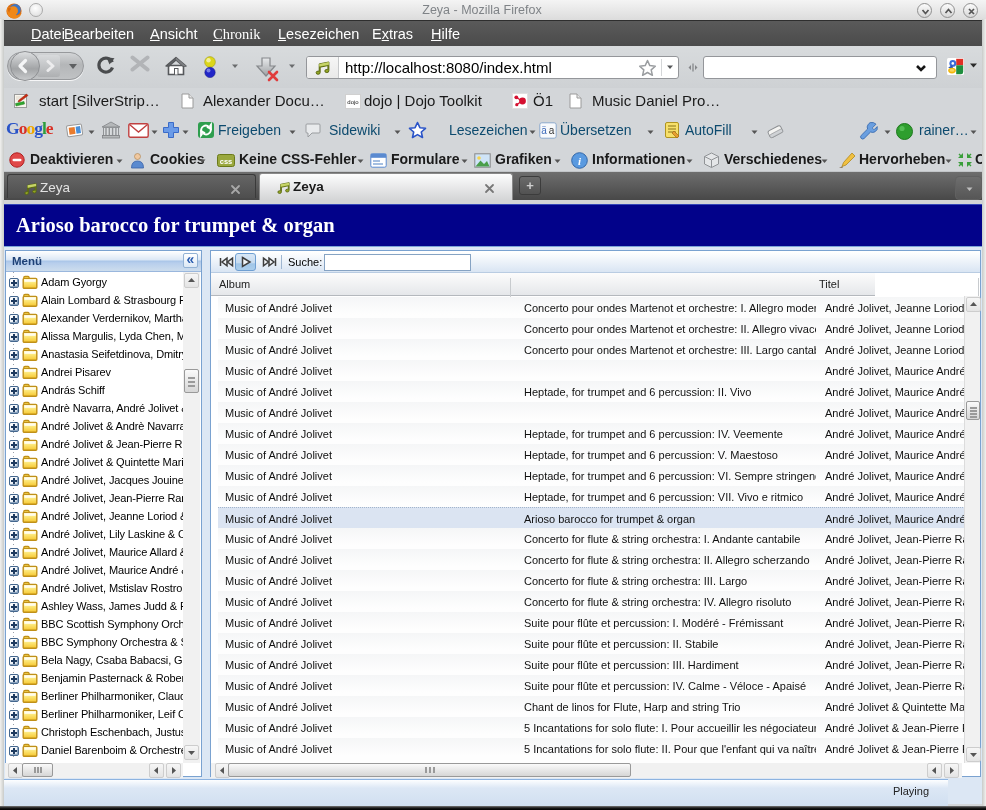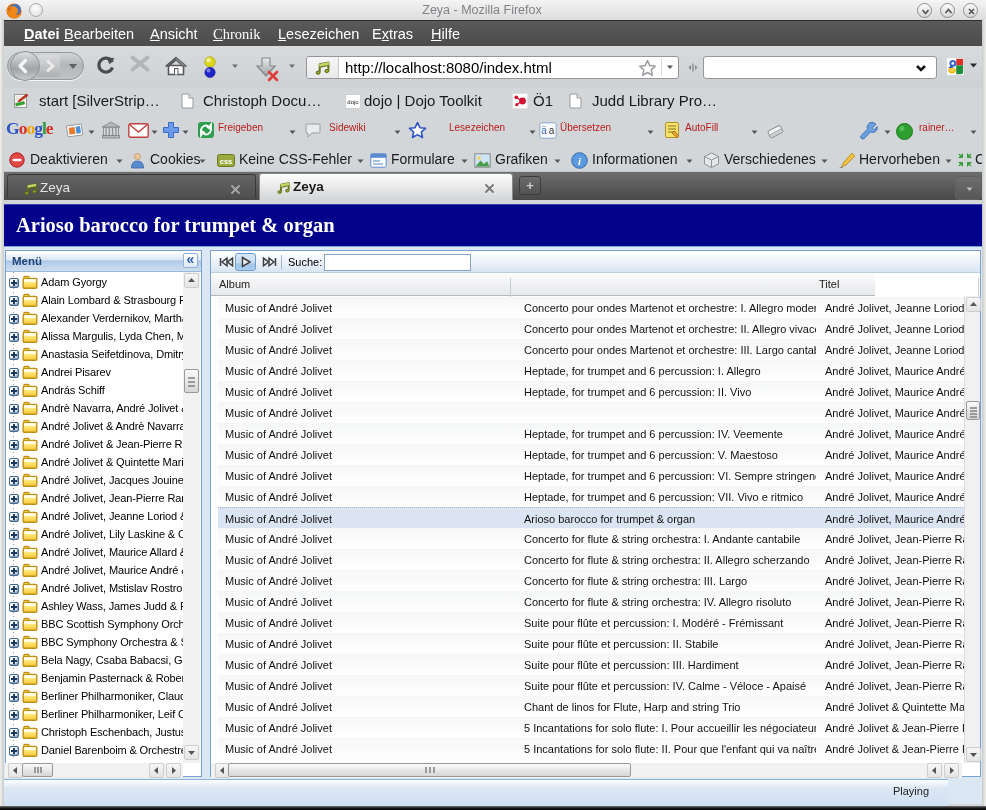--- a/index.html
+++ b/index.html
@@ -16,24 +16,24 @@
 .navbar{position:absolute;left:0;top:46px;width:986px;height:42px;background:linear-gradient(#d8dbdd,#ced1d4);}
 .urlbar{position:absolute;left:306px;top:10px;width:373px;height:23px;background:#fff;border:1px solid #94969a;border-radius:3px;box-sizing:border-box;}
 .searchbox{position:absolute;left:703px;top:10px;width:234px;height:23px;background:#fff;border:1px solid #94969a;border-radius:3px;box-sizing:border-box;}
 .urltext{position:absolute;left:38px;top:2px;font-size:15px;color:#000;}
 .notebox{position:absolute;left:0px;top:0px;width:31px;height:21px;border-right:1px solid #c6c8ca;border-radius:2px 0 0 2px;background:linear-gradient(#f6f6f6,#e9e9e9);}
 
 .bmbar{position:absolute;left:0;top:88px;width:986px;height:26px;background:#d3d6d9;}
 .bmbar .it{position:absolute;top:4px;font-size:15px;color:#1a1a1a;white-space:nowrap;}
 
 .gbar{position:absolute;left:0;top:114px;width:986px;height:34px;background:#d3d6d9;}
-.gbar .it{position:absolute;top:8px;font-size:10px;color:#b91c1c;white-space:nowrap;}
+.gbar .it{position:absolute;top:8px;font-size:14px;color:#0c4a6e;white-space:nowrap;}
 
 .devbar{position:absolute;left:0;top:148px;width:986px;height:24px;background:#d3d6d9;border-bottom:1px solid #c2c5c8;box-sizing:border-box;}
-.devbar .it{position:absolute;top:3px;font-size:14px;color:#1a1a1a;white-space:nowrap;}
+.devbar .it{position:absolute;top:3px;font-size:14px;color:#1a1a1a;white-space:nowrap;font-weight:bold;}
 
 .tabbar{position:absolute;left:0;top:172px;width:982px;height:28px;background:linear-gradient(#6e6e6e,#484848);}
 .tab1{position:absolute;left:7px;top:2px;width:249px;height:24px;background:linear-gradient(#656565,#4e4e4e);border:1px solid #3a3a3a;border-bottom:none;border-radius:3px 3px 0 0;box-sizing:border-box;}
 .tab2{position:absolute;left:259px;top:1px;width:254px;height:27px;background:linear-gradient(#fdfdfd,#d4d5d6);border:1px solid #8a8a8a;border-bottom:none;border-radius:3px 3px 0 0;box-sizing:border-box;}
 .tabplus{position:absolute;left:519px;top:4px;width:22px;height:19px;background:linear-gradient(#6a6a6a,#525252);border:1px solid #3c3c3c;border-radius:3px;box-sizing:border-box;color:#cfcfcf;text-align:center;font-size:13px;line-height:17px;font-weight:bold;}
 .tabdrop{position:absolute;left:955px;top:4px;width:27px;height:24px;background:linear-gradient(#6e6e6e,#565656);border:1px solid #616161;border-radius:4px;box-sizing:border-box;}
 
 .gapstrip{position:absolute;left:0;top:200px;width:986px;height:4px;background:#d4d5d6;}
 .frameL{position:absolute;left:0;top:19px;width:4px;height:787px;background:linear-gradient(to right,#f1f1ef,#c9cbc9);}
 .frameR{position:absolute;left:982px;top:19px;width:4px;height:787px;background:linear-gradient(to left,#f1f1ef,#c9cbc9);}
@@ -122,21 +122,21 @@
           <path d="M2.5 7 L5.5 3.5 L8.5 7" fill="none" stroke="#555" stroke-width="1.7"></path>
         </svg>
       </div>
     <div class="wbtn" style="left:963px;">
         <svg width="11" height="11">
           <path d="M3 3 L8 8 M8 3 L3 8" fill="none" stroke="#555" stroke-width="1.7"></path>
         </svg>
       </div>
   </div>
   <div class="menubar">
-    <span style="left:24px;font-weight:bold;"><u>D</u>atei</span>
+    <span style="left:31px;"><u>D</u>atei</span>
     <span style="left:64px;"><u>B</u>earbeiten</span>
     <span style="left:150px;"><u>A</u>nsicht</span>
     <span style="left:213px;font-family:Liberation Serif, serif;"><u>C</u>hronik</span>
     <span style="left:278px;"><u>L</u>esezeichen</span>
     <span style="left:372px;">E<u>x</u>tras</span>
     <span style="left:431px;"><u>H</u>ilfe</span>
   </div>
   <div class="navbar">
     <div style="position:absolute;left:7px;top:6px;width:77px;height:28px;background:linear-gradient(#d3d5d7,#b4b6b8 45%,#c0c2c4);border:1px solid #97999c;border-radius:14px;box-sizing:border-box;box-shadow:0 1px 0 rgba(255,255,255,0.8);"></div>
     <div style="position:absolute;left:37px;top:9px;width:23px;height:22px;background:linear-gradient(#d8dadc,#aeb0b2);border-radius:3px;"></div>
@@ -229,39 +229,39 @@
       <rect x="1.5" y="1.5" width="12" height="13" fill="#f8f6ee" stroke="#9a9a9a" stroke-width="1"></rect>
       <path d="M3 4 h9 M3 6 h9" stroke="#d8cfc0" stroke-width="0.8"></path>
       <path d="M13.5 1 L15 2.5 L7 8.5 L5 9 L5.8 7.2 Z" fill="#cc2a10" stroke="#8a1d0a" stroke-width="0.5"></path>
       <path d="M2.5 10.5 L11 8.5 L11.5 11 L3 13 Z" fill="#2fa82f" stroke="#1d7a1d" stroke-width="0.5"></path>
     </svg>
     <span class="it" style="left:39px;">start [SilverStrip…</span>
     <svg style="position:absolute;left:180px;top:5px;" width="15" height="16" viewBox="0 0 15 16">
         <path d="M2 1 L9 1 L13 5 L13 15 L2 15 Z" fill="#fff" stroke="#9a9a9a"></path>
         <path d="M9 1 L9 5 L13 5" fill="#e8e8e8" stroke="#9a9a9a"></path>
       </svg>
-    <span class="it" style="left:203px;">Christoph Docu…</span>
+    <span class="it" style="left:203px;">Alexander Docu…</span>
     <svg style="position:absolute;left:345px;top:6px;" width="16" height="15" viewBox="0 0 16 15">
         <rect x="0.5" y="0.5" width="15" height="14" fill="#fff" stroke="#d0d0d0"></rect>
         <text x="8" y="9.8" font-size="6" font-family="Liberation Sans" fill="#222" text-anchor="middle">dojo</text>
       </svg>
     <span class="it" style="left:364px;">dojo | Dojo Toolkit</span>
     <svg style="position:absolute;left:512px;top:5px;" width="16" height="16" viewBox="0 0 16 16">
         <rect x="0.5" y="0.5" width="15" height="15" fill="#fff" stroke="#e0e0e0"></rect>
         <path d="M4.5 4.5 L10 8 M5 11.5 L10 8" stroke="#d51030" stroke-width="1.2"></path>
         <circle cx="10.5" cy="8" r="3.4" fill="#d51030"></circle>
         <circle cx="4.3" cy="4.3" r="1.9" fill="#d51030"></circle>
         <circle cx="4.8" cy="11.7" r="1.6" fill="#d51030"></circle>
       </svg>
     <span class="it" style="left:533px;">Ö1</span>
     <svg style="position:absolute;left:568px;top:5px;" width="15" height="16" viewBox="0 0 15 16">
         <path d="M2 1 L9 1 L13 5 L13 15 L2 15 Z" fill="#fff" stroke="#9a9a9a"></path>
         <path d="M9 1 L9 5 L13 5" fill="#e8e8e8" stroke="#9a9a9a"></path>
       </svg>
-    <span class="it" style="left:592px;">Judd Library Pro…</span>
+    <span class="it" style="left:592px;">Music Daniel Pro…</span>
   </div>
   <div class="gbar">
     <span style="position:absolute;left:6px;top:4px;font-size:17.5px;font-weight:bold;font-family:'Liberation Serif',serif;letter-spacing:-1px;"><span style="color:#2a54c8">G</span><span style="color:#d93025">o</span><span style="color:#f0a800">o</span><span style="color:#2a54c8">g</span><span style="color:#2e9e3e">l</span><span style="color:#d93025">e</span></span>
     <svg style="position:absolute;left:66px;top:8px;" width="19" height="17" viewBox="0 0 19 17">
         <rect x="1" y="3" width="15" height="11" rx="1.5" fill="#fff" stroke="#999" transform="rotate(-8 8 8)"></rect>
         <rect x="3" y="5" width="6" height="7" fill="#e87c2e" transform="rotate(-8 8 8)"></rect>
         <rect x="10" y="5" width="4.5" height="7" fill="#4a90d9" transform="rotate(-8 8 8)"></rect>
       </svg>
     <svg style="position:absolute;left:88px;top:16px;" width="7" height="5">
         <path d="M0.5 0.5 L3.5 4 L6.5 0.5 Z" fill="#555"></path>
@@ -737,21 +737,20 @@
             <div class="c c2">Concerto pour ondes Martenot et orchestre: II. Allegro vivace</div>
             <div class="c c3">André Jolivet, Jeanne Loriod &amp; Orchestre</div>
           </div>
           <div class="grow" style="top:66px;">
             <div class="c c1">Music of André Jolivet</div>
             <div class="c c2">Concerto pour ondes Martenot et orchestre: III. Largo cantabile</div>
             <div class="c c3">André Jolivet, Jeanne Loriod &amp; Orchestre</div>
           </div>
           <div class="grow" style="top:87px;">
             <div class="c c1">Music of André Jolivet</div>
-            <div class="c c2">Heptade, for trumpet and 6 percussion: I. Allegro</div>
             <div class="c c3">André Jolivet, Maurice André &amp; Orchestre</div>
           </div>
           <div class="grow" style="top:108px;">
             <div class="c c1">Music of André Jolivet</div>
             <div class="c c2">Heptade, for trumpet and 6 percussion: II. Vivo</div>
             <div class="c c3">André Jolivet, Maurice André &amp; Orchestre</div>
           </div>
           <div class="grow" style="top:129px;">
             <div class="c c1">Music of André Jolivet</div>
             <div class="c c3">André Jolivet, Maurice André &amp; Orchestre</div>

